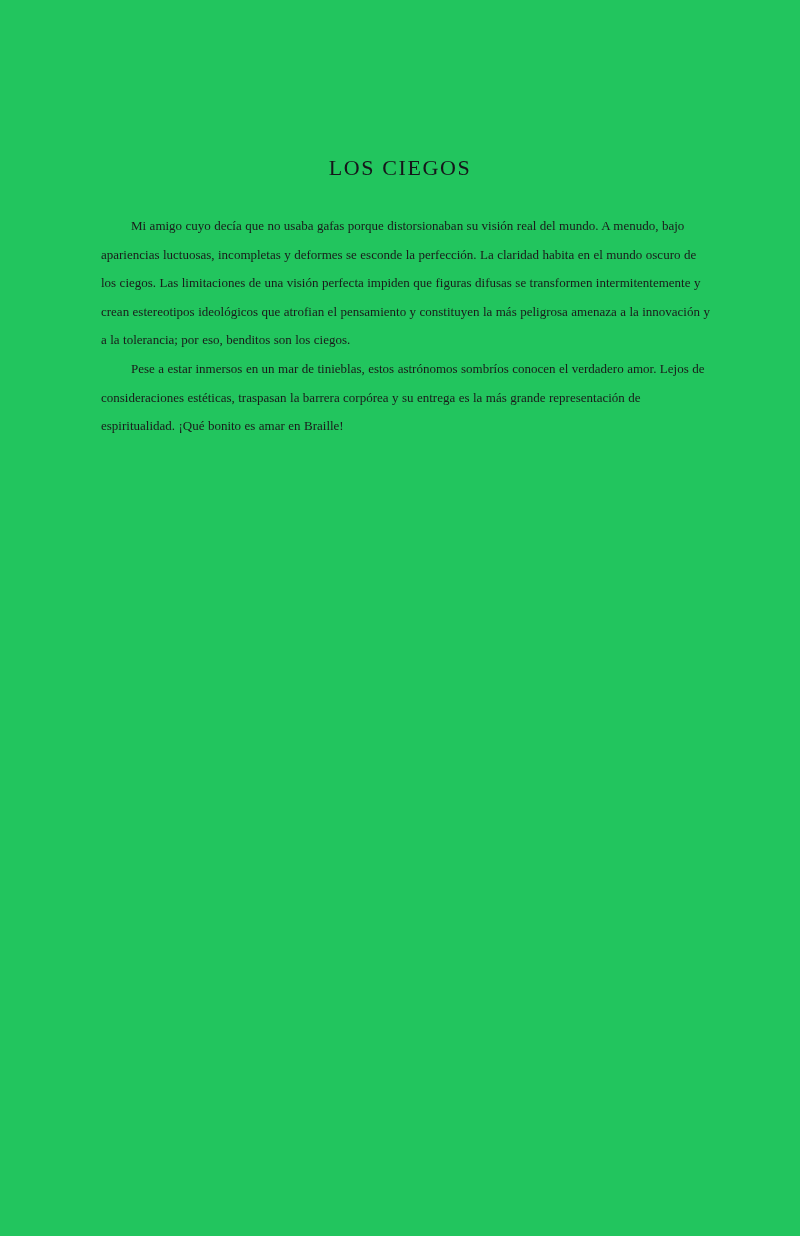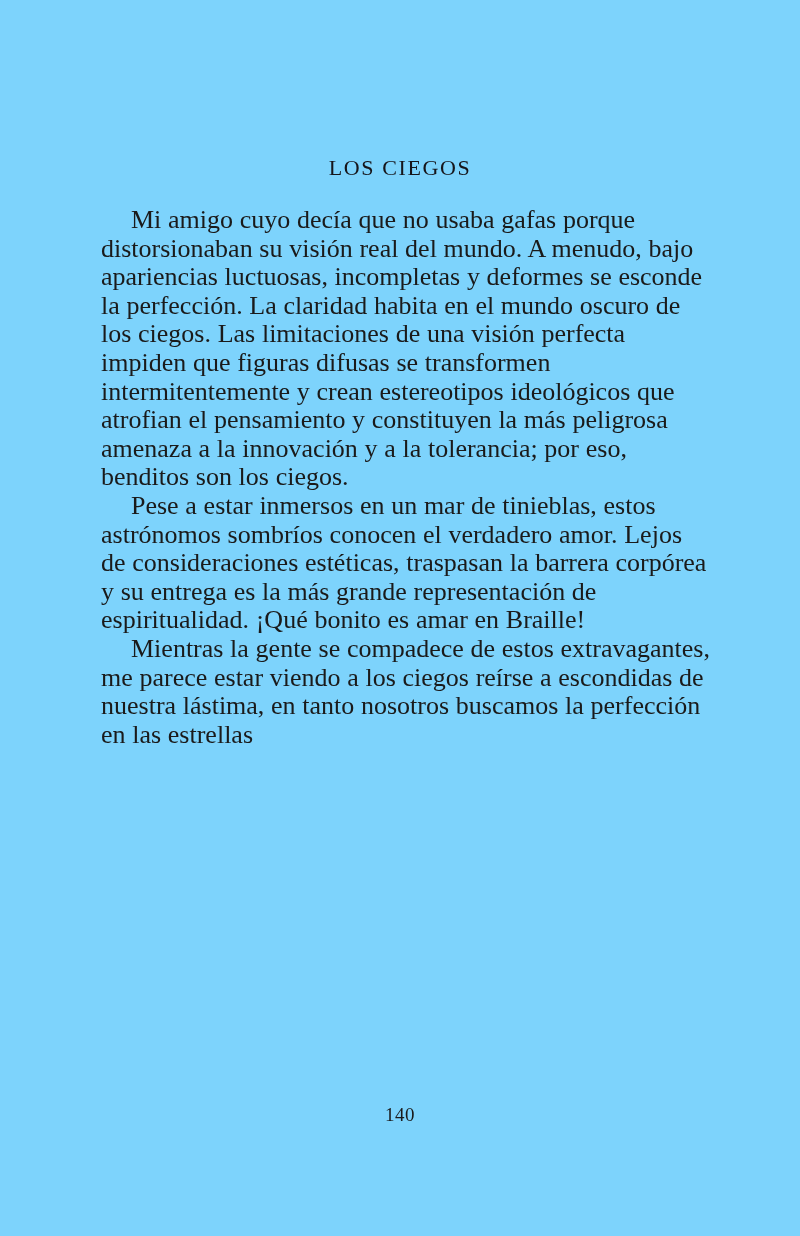--- a/index.html
+++ b/index.html
@@ -16,42 +16,42 @@
     overflow: hidden;
     -webkit-font-smoothing: antialiased;
   }
 
   .page {
     position: absolute;
     left: 0;
     top: 0;
     width: 800px;
     height: 1236px;
-    background: #7dd3fc;
+    background: #22c55e;
   }
 
   .page-title {
     position: absolute;
     left: 0;
     top: 140px;
     width: 800px;
     text-align: center;
     font-size: 22px;
     letter-spacing: 1.6px;
     font-weight: 400;
     color: #16151a;
     line-height: 1.2;
   }
 
   .body-text {
     position: absolute;
     left: 101px;
-    top: 206px;
+    top: 212px;
     width: 610px;
-    font-size: 26px;
+    font-size: 13px;
     line-height: 28.6px;
     text-align: left;
     color: #1a1a1a;
     word-spacing: 0.2px;
   }
 
   .body-text p {
     margin: 0;
     text-indent: 30px;
     hyphens: none;
@@ -71,18 +71,16 @@
 </head>
 <body>
 
 <div class="page">
 
   <h1 class="page-title">LOS CIEGOS</h1>
 
   <div class="body-text">
     <p>Mi amigo cuyo decía que no usaba gafas porque distorsionaban su visión real del mundo. A menudo, bajo apariencias luctuosas, incompletas y deformes se esconde la perfección. La claridad habita en el mundo oscuro de los ciegos. Las limitaciones de una visión perfecta impiden que figuras difusas se transformen intermitentemente y crean estereotipos ideológicos que atrofian el pensamiento y constituyen la más peligrosa amenaza a la innovación y a la tolerancia; por eso, benditos son los ciegos.</p>
     <p>Pese a estar inmersos en un mar de tinieblas, estos astrónomos sombríos conocen el verdadero amor. Lejos de consideraciones estéticas, traspasan la barrera corpórea y su entrega es la más grande representación de espiritualidad. ¡Qué bonito es amar en Braille!</p>
-    <p>Mientras la gente se compadece de estos extravagantes, me parece estar viendo a los ciegos reírse a escondidas de nuestra lástima, en tanto nosotros buscamos la perfección en las estrellas</p>
   </div>
 
-  <div class="page-number">140</div>
 
 </div>
 
 </body></html>

